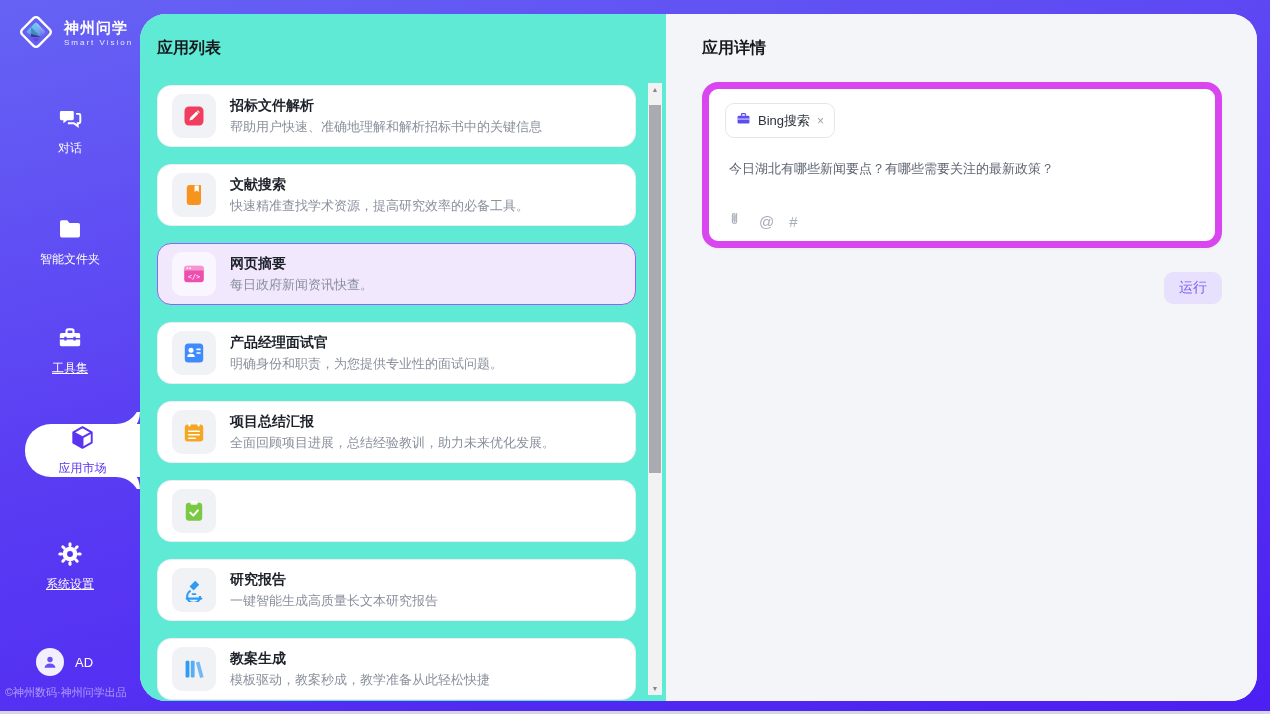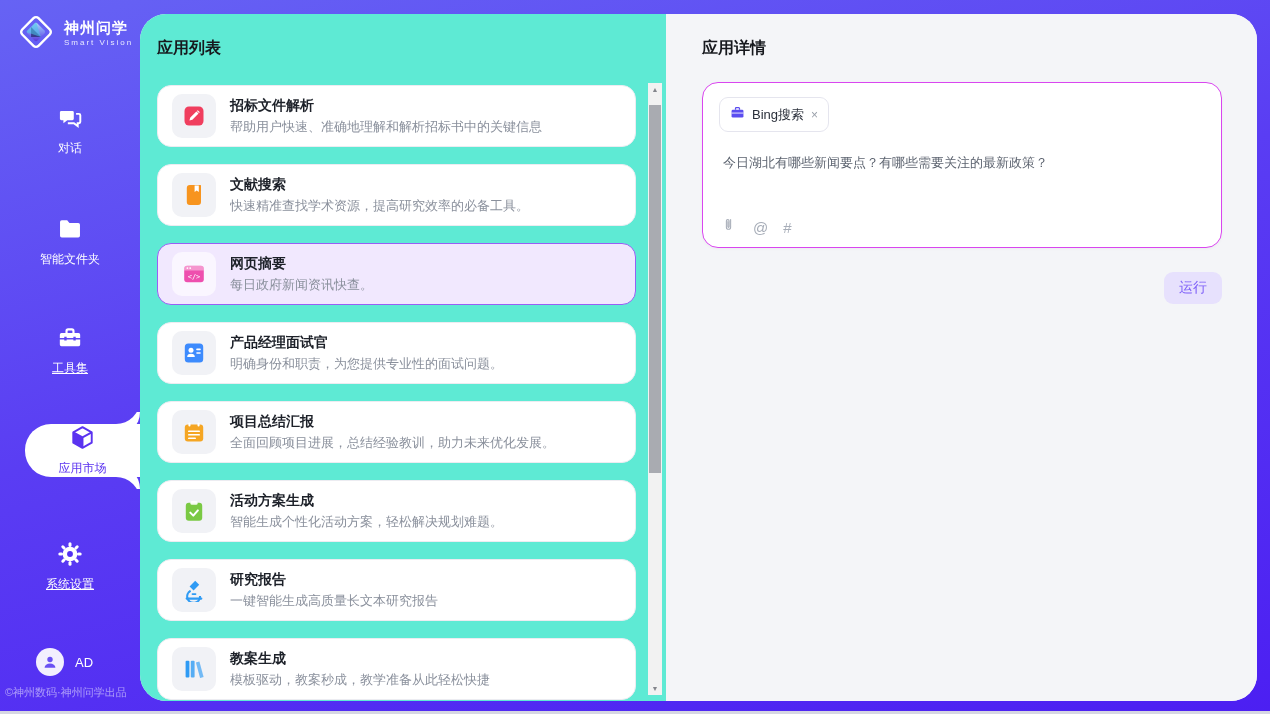--- a/index.html
+++ b/index.html
@@ -59,21 +59,21 @@
   .app-desc{font-size:13px;color:#8a909c;white-space:nowrap;overflow:hidden;text-overflow:ellipsis;}
   
   .scrollbar{position:absolute;top:69px;bottom:6px;right:4px;width:14px;background:#f2f2f2;}
   .sb-arrow{position:absolute;left:0;width:14px;height:13px;color:#84868c;font-size:7px;line-height:13px;text-align:center;cursor:pointer;}
   .sb-up{top:0;}
   .sb-down{bottom:0;}
   .sb-thumb{position:absolute;left:1px;top:22px;width:12px;height:368px;background:#a9abb1;cursor:pointer;}
   
   .detail-panel{flex:1;background:#f4f5f8;position:relative;padding:24px 35px 0 36px;box-sizing:border-box;display:flex;flex-direction:column;}
   .input-card{
-    margin-top:23px;height:166px;background:#fff;border:1px solid #d946ef;border-radius:16px;
+    margin-top:23px;height:166px;background:#fff;border:7px solid #d946ef;border-radius:16px;
     position:relative;box-sizing:border-box;box-shadow:0 1px 3px rgba(30,30,60,.04);
   }
   .tool-tag{
     position:absolute;top:14px;left:16px;display:inline-flex;align-items:center;gap:7px;
     border:1px solid #e5e5ee;border-radius:9px;padding:7px 10px;background:#fff;cursor:pointer;
   }
   .tool-tag-label{font-size:13px;color:#2a2f3a;}
   .tool-tag-x{font-size:12px;color:#9aa0aa;cursor:pointer;}
   .query-text{position:absolute;top:70px;left:20px;right:20px;font-size:13px;color:#5d6470;line-height:1.5;cursor:text;}
   .attach-row{position:absolute;left:20px;bottom:10px;display:flex;align-items:center;gap:15px;color:#a7adb8;}
@@ -253,24 +253,20 @@
           </span>
         </div>
         <div class="app-card">
           <span class="app-tile">
             <svg width="24" height="24" viewBox="0 0 24 24">
               <rect x="3.8" y="3.8" width="16.4" height="18" rx="3" fill="#7ac943"></rect>
               <rect x="8.4" y="2" width="7.2" height="3.8" rx="1.5" fill="#fff" opacity=".92"></rect>
               <path d="M8.3 13.6l3 3 4.6-5.2" stroke="#fff" stroke-width="2" fill="none" stroke-linecap="round" stroke-linejoin="round"></path>
             </svg>
           </span>
-          <span class="app-texts">
-            <span class="app-name">活动方案生成</span>
-            <span class="app-desc">智能生成个性化活动方案，轻松解决规划难题。</span>
-          </span>
         </div>
         <div class="app-card">
           <span class="app-tile">
             <svg width="24" height="24" viewBox="0 0 24 24">
               <path d="M13.2 2.8l4 4-5.6 5.6-4-4z" fill="#2f9bf4"></path>
               <path d="M8.6 12.8a6.4 6.4 0 109.4 5.2" fill="none" stroke="#2f9bf4" stroke-width="2.1"></path>
               <rect x="3.6" y="19.4" width="16.8" height="2.3" rx="1.1" fill="#2f9bf4"></rect>
               <rect x="9.6" y="15.2" width="4.8" height="1.8" rx=".9" fill="#2f9bf4"></rect>
             </svg>
           </span>

